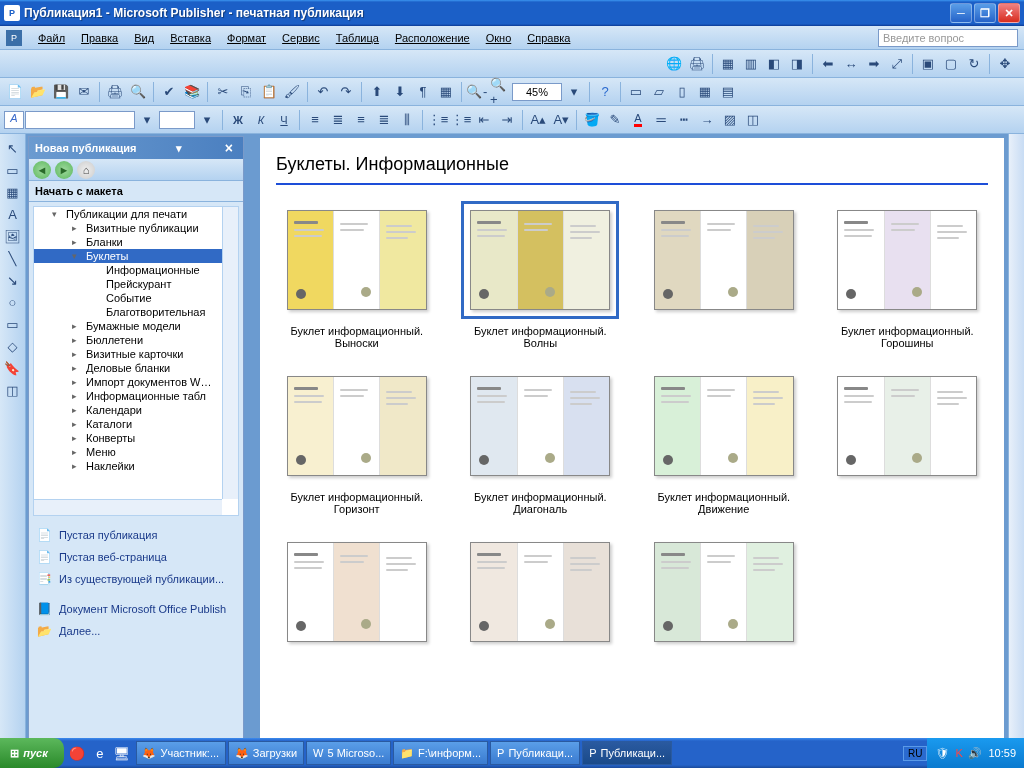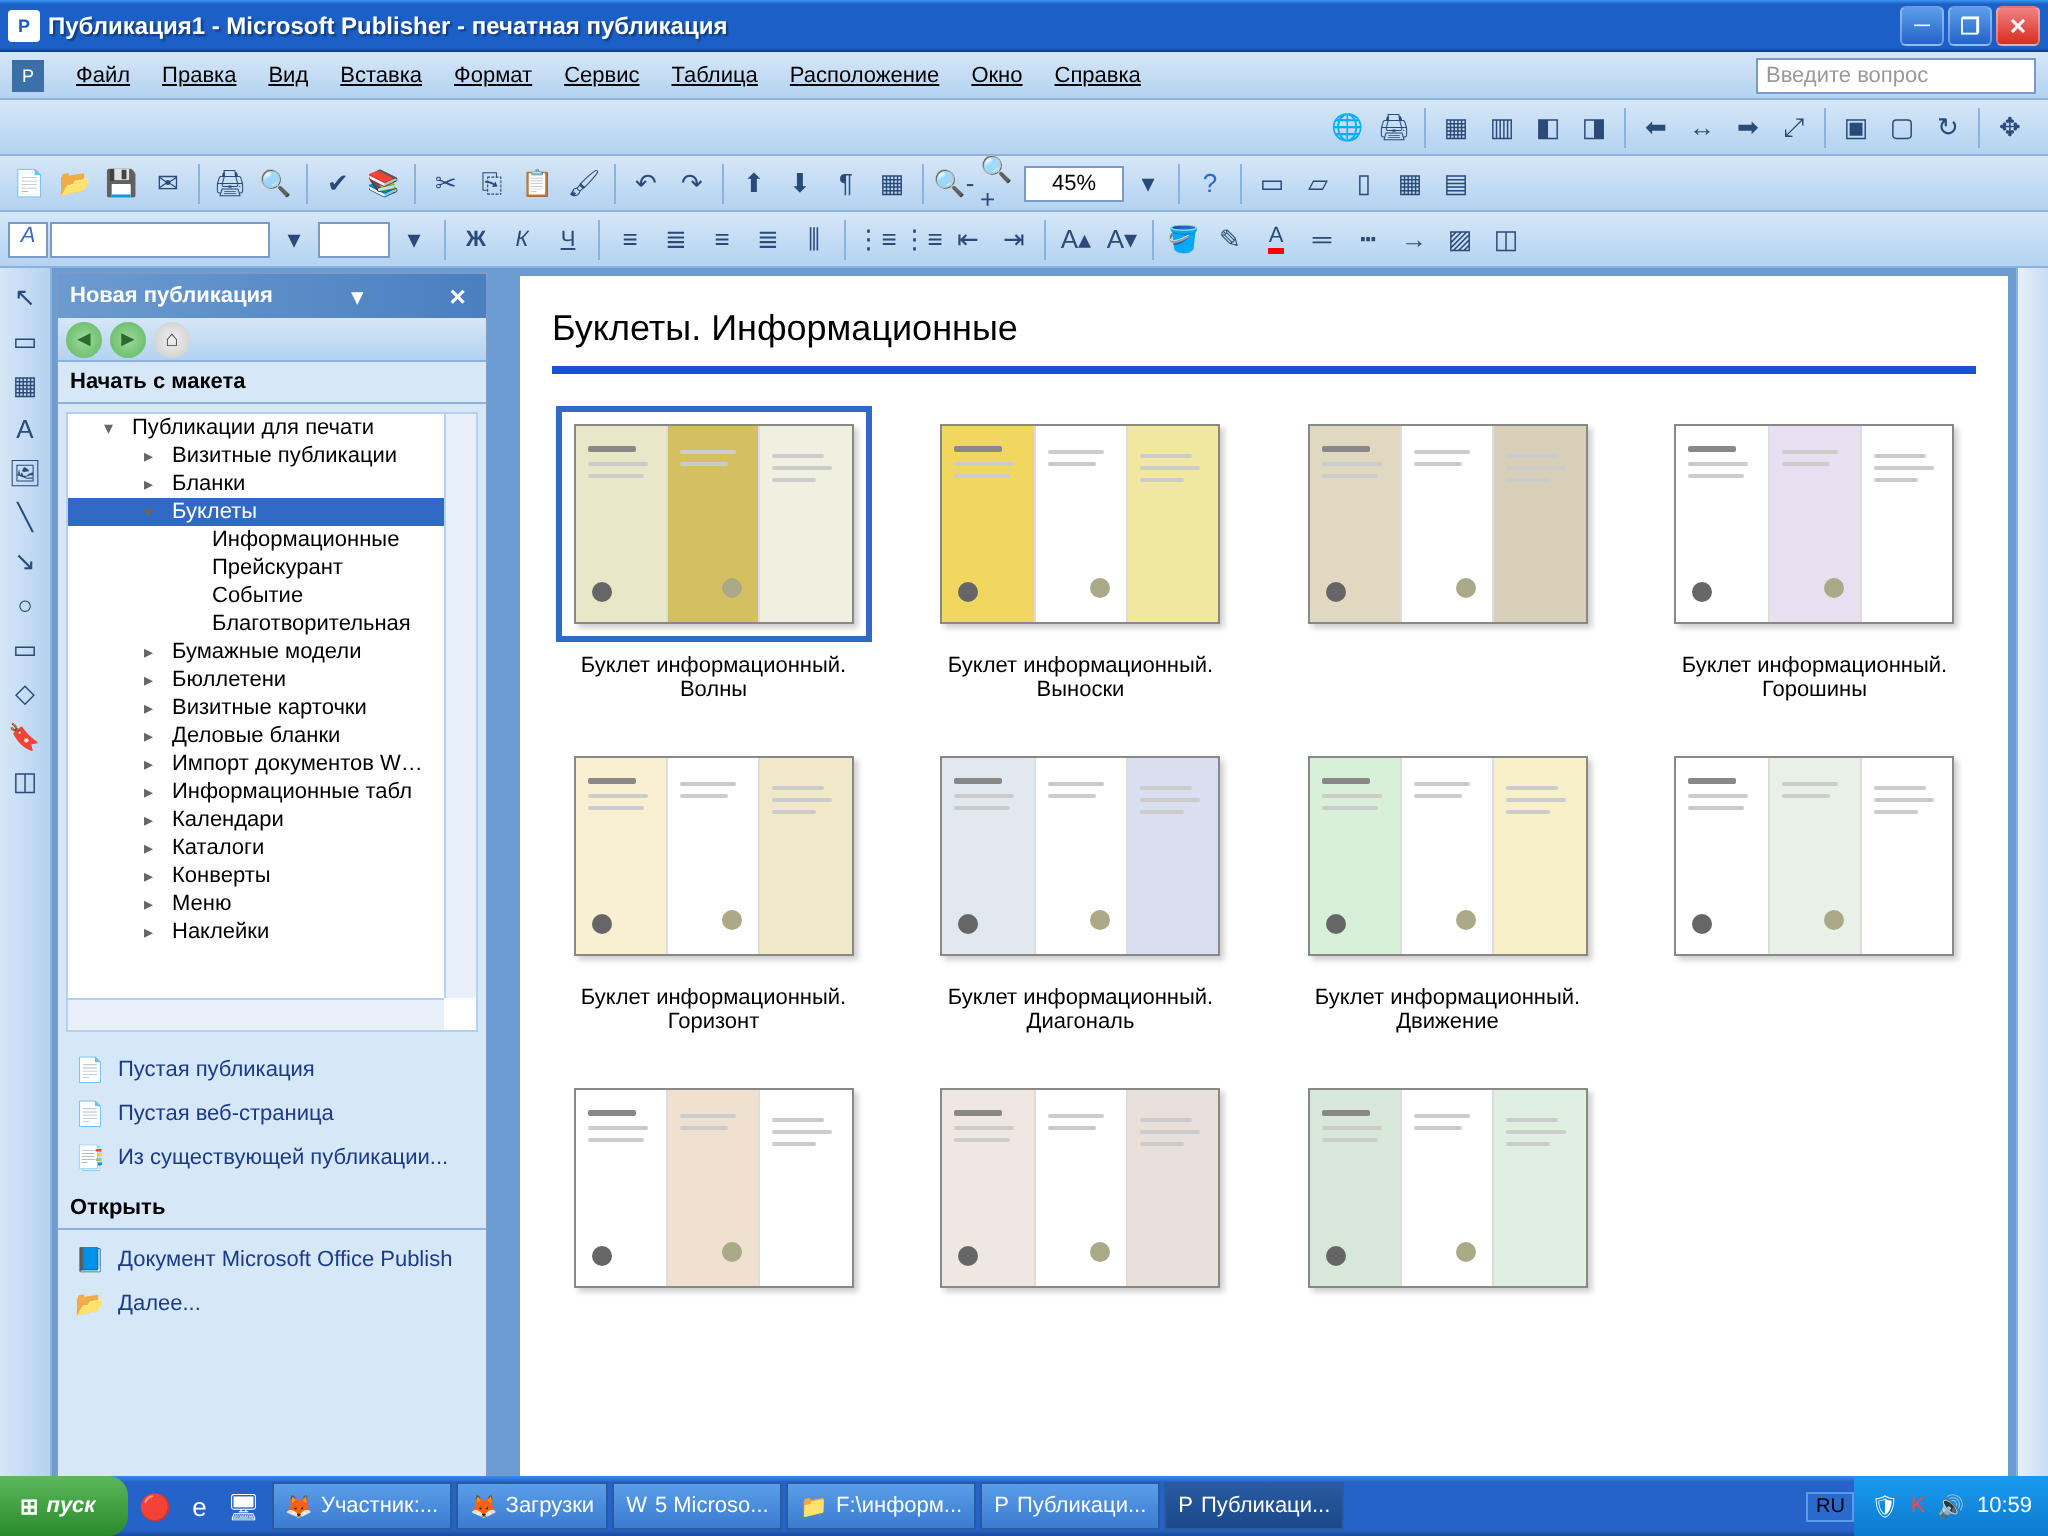--- a/index.html
+++ b/index.html
@@ -38,21 +38,21 @@
 .tree-selected { background: #316ac5; color: white;}
 .tree-indent-1 { padding-left: 18px;}
 .tree-indent-2 { padding-left: 38px;}
 .tree-indent-3 { padding-left: 58px;}
 .tp-links { padding: 4px 0;}
 .tp-link { padding: 3px 8px; cursor: pointer; display: flex; align-items: center; gap: 6px; color: #1a3a8a;}
 .link-icon { width: 16px; height: 16px; display: flex; align-items: center; justify-content: center; font-size: 12px;}
 .canvas-area { flex: 1; background: #6b9bd0; position: relative; overflow: hidden;}
 .canvas-scroll-v { position: absolute; right: 0; top: 0; bottom: 0; width: 16px; background: linear-gradient(to right, #e8f0fa, #c8dcf4); border-left: 1px solid #8ab3dd;}
 .gallery { background: white; position: absolute; left: 14px; top: 4px; right: 20px; bottom: 4px; padding: 16px; overflow: hidden;}
-.gallery-title { font-size: 18px; font-weight: normal; margin-bottom: 4px; border-bottom: 4px solid #1d4ed8; padding-bottom: 8px;}
+.gallery-title { font-size: 18px; font-weight: normal; margin-bottom: 4px; border-bottom: 2px solid #1d4ed8; padding-bottom: 8px;}
 .gallery-grid { display: grid; grid-template-columns: repeat(4, 1fr); gap: 14px 22px; margin-top: 16px;}
 .gallery-item { display: flex; flex-direction: column; align-items: center; cursor: pointer;}
 .gallery-item.selected .thumb-wrap { border: 3px solid #316ac5; padding: 6px;}
 .thumb-wrap { border: 1px solid transparent; padding: 8px;}
 .thumb { width: 140px; height: 100px; background: white; border: 1px solid #888; display: flex; box-shadow: 2px 2px 3px rgba(0,0,0,0.2);}
 .thumb-panel { flex: 1; border-right: 1px solid #ddd; position: relative;}
 .thumb-panel:last-child { border-right: none;}
 .thumb-label { text-align: center; margin-top: 6px; font-size: 11px; min-height: 28px;}
 .taskbar { position: absolute; bottom: 0; left: 0; right: 0; height: 30px; background: linear-gradient(to bottom, #3c8bef 0%, #2563c9 10%, #2563c9 90%, #1a4a9a 100%); display: flex; align-items: center;}
 .start-btn { height: 30px; background: linear-gradient(to bottom, #5cb85c 0%, #2a8a2a 100%); color: white; font-weight: bold; font-style: italic; font-size: 14px; padding: 0 16px 0 10px; display: flex; align-items: center; cursor: pointer; border-radius: 0 10px 10px 0; gap: 4px;}
@@ -317,37 +317,59 @@
         </div>
       <div class="tp-link">
           <span class="link-icon">📄</span>
           <span>Пустая веб-страница</span>
         </div>
       <div class="tp-link">
           <span class="link-icon">📑</span>
           <span>Из существующей публикации...</span>
         </div>
     </div>
-    <div class="tp-section-hdr">Открыть</div>
     <div class="tp-links">
       <div class="tp-link">
           <span class="link-icon">📘</span>
           <span>Документ Microsoft Office Publish</span>
         </div>
       <div class="tp-link">
           <span class="link-icon">📂</span>
           <span>Далее...</span>
         </div>
     </div>
   </div>
 
   <div class="canvas-area">
     <div class="gallery">
       <div class="gallery-title">Буклеты. Информационные</div>
       <div class="gallery-grid" id="gallery-grid">
+          <div class="gallery-item">
+            <div class="thumb-wrap">
+              <div class="thumb">
+                <div class="thumb-panel" style="background:#f0d860">
+                  <div class="d-bar" style="left:6px;top:10px;width:24px;height:3px;background:#888"></div>
+                  <div class="d-bar" style="left:6px;top:18px;width:30px;height:2px"></div>
+                  <div class="d-bar" style="left:6px;top:24px;width:28px;height:2px"></div>
+                  <div class="d-dot" style="left:8px;bottom:10px;background:#666"></div>
+                </div>
+                <div class="thumb-panel" style="background:#ffffff">
+                  <div class="d-bar" style="left:6px;top:12px;width:28px;height:2px"></div>
+                  <div class="d-bar" style="left:6px;top:18px;width:24px;height:2px"></div>
+                  <div class="d-dot" style="right:8px;bottom:12px;background:#aa8"></div>
+                </div>
+                <div class="thumb-panel" style="background:#f0e8a0">
+                  <div class="d-bar" style="left:6px;top:14px;width:26px;height:2px"></div>
+                  <div class="d-bar" style="left:6px;top:20px;width:30px;height:2px"></div>
+                  <div class="d-bar" style="left:6px;top:26px;width:22px;height:2px"></div>
+                </div>
+              </div>
+            </div>
+            <div class="thumb-label">Буклет информационный. Выноски</div>
+          </div>
           <div class="gallery-item selected">
             <div class="thumb-wrap">
               <div class="thumb">
                 <div class="thumb-panel" style="background:#e8e8c8">
                   <div class="d-bar" style="left:6px;top:10px;width:24px;height:3px;background:#888"></div>
                   <div class="d-bar" style="left:6px;top:18px;width:30px;height:2px"></div>
                   <div class="d-bar" style="left:6px;top:24px;width:28px;height:2px"></div>
                   <div class="d-dot" style="left:8px;bottom:10px;background:#666"></div>
                 </div>
                 <div class="thumb-panel" style="background:#d4c060">
@@ -356,43 +378,20 @@
                   <div class="d-dot" style="right:8px;bottom:12px;background:#aa8"></div>
                 </div>
                 <div class="thumb-panel" style="background:#f0f0e0">
                   <div class="d-bar" style="left:6px;top:14px;width:26px;height:2px"></div>
                   <div class="d-bar" style="left:6px;top:20px;width:30px;height:2px"></div>
                   <div class="d-bar" style="left:6px;top:26px;width:22px;height:2px"></div>
                 </div>
               </div>
             </div>
             <div class="thumb-label">Буклет информационный. Волны</div>
-          </div>
-          <div class="gallery-item">
-            <div class="thumb-wrap">
-              <div class="thumb">
-                <div class="thumb-panel" style="background:#f0d860">
-                  <div class="d-bar" style="left:6px;top:10px;width:24px;height:3px;background:#888"></div>
-                  <div class="d-bar" style="left:6px;top:18px;width:30px;height:2px"></div>
-                  <div class="d-bar" style="left:6px;top:24px;width:28px;height:2px"></div>
-                  <div class="d-dot" style="left:8px;bottom:10px;background:#666"></div>
-                </div>
-                <div class="thumb-panel" style="background:#ffffff">
-                  <div class="d-bar" style="left:6px;top:12px;width:28px;height:2px"></div>
-                  <div class="d-bar" style="left:6px;top:18px;width:24px;height:2px"></div>
-                  <div class="d-dot" style="right:8px;bottom:12px;background:#aa8"></div>
-                </div>
-                <div class="thumb-panel" style="background:#f0e8a0">
-                  <div class="d-bar" style="left:6px;top:14px;width:26px;height:2px"></div>
-                  <div class="d-bar" style="left:6px;top:20px;width:30px;height:2px"></div>
-                  <div class="d-bar" style="left:6px;top:26px;width:22px;height:2px"></div>
-                </div>
-              </div>
-            </div>
-            <div class="thumb-label">Буклет информационный. Выноски</div>
           </div>
           <div class="gallery-item">
             <div class="thumb-wrap">
               <div class="thumb">
                 <div class="thumb-panel" style="background:#e0d8c0">
                   <div class="d-bar" style="left:6px;top:10px;width:24px;height:3px;background:#888"></div>
                   <div class="d-bar" style="left:6px;top:18px;width:30px;height:2px"></div>
                   <div class="d-bar" style="left:6px;top:24px;width:28px;height:2px"></div>
                   <div class="d-dot" style="left:8px;bottom:10px;background:#666"></div>
                 </div>

